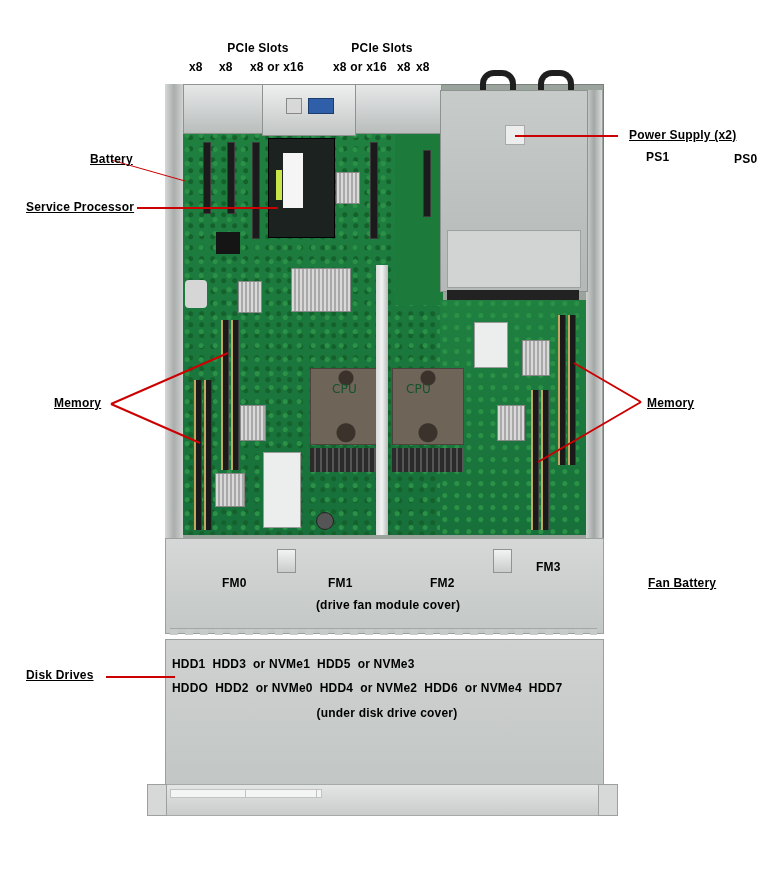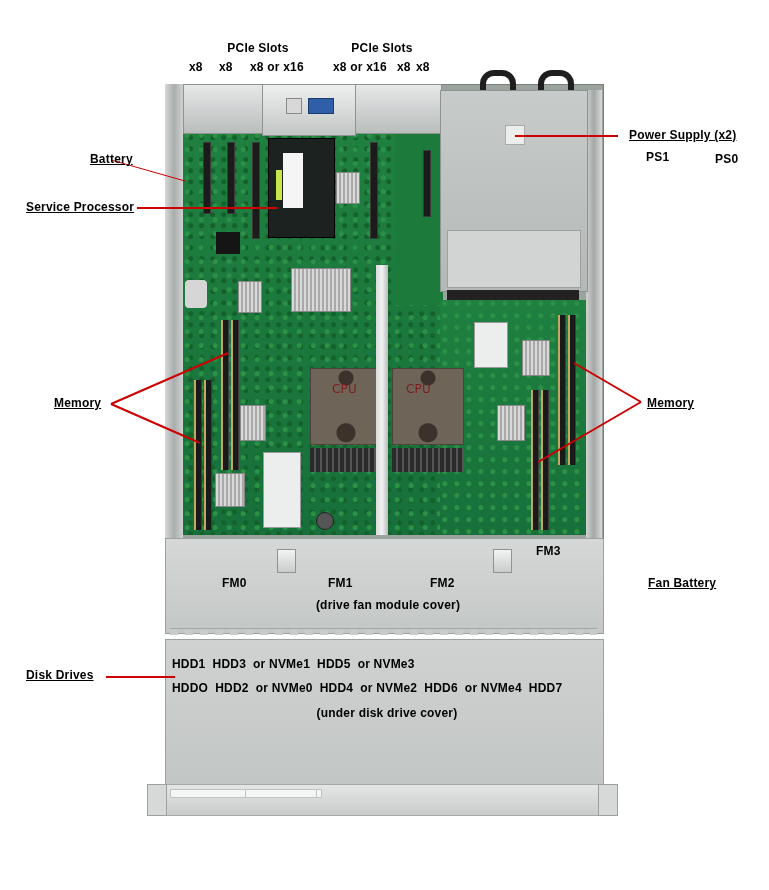--- a/index.html
+++ b/index.html
@@ -32,21 +32,21 @@
            border:1px solid #8e9391; }
   .slot { background:#1b1b1b; border:1px solid #3a3a3a; width:6px; }
   .sp-card { left:268px; top:138px; width:65px; height:98px; background:#1b2220; border:1px solid #000; }
   .sp-label { left:283px; top:153px; width:20px; height:55px; background:#f5f5f5; }
   .sp-yellow { left:276px; top:170px; width:6px; height:30px; background:#c8e64a; }
   .heatsink { background:repeating-linear-gradient(90deg,#d9d9d9 0 2px,#a9a9a9 2px 4px); border:1px solid #888; }
   .cpu { top:368px; width:70px; height:75px; background:#6e6458;
          background-image:radial-gradient(circle at 50% 85%, #3a322b 0 9px, transparent 10px),
                           radial-gradient(circle at 50% 12%, #3a322b 0 7px, transparent 8px);
          border:1px solid #4c443c; }
-  .cpu-label { color:#7f1d1d; font-family:"DejaVu Sans", sans-serif; font-size:12px; font-weight:normal; }
+  .cpu-label { color:#14532d; font-family:"DejaVu Sans", sans-serif; font-size:12px; font-weight:normal; }
   .vrm { top:448px; width:72px; height:24px; background:repeating-linear-gradient(90deg,#2b2b2b 0 4px,#555 4px 6px); }
   .dimm { background:#1a1a1a; border-left:2px solid #c2a862; border-right:1px solid #3c3c3c; }
   .cable { left:376px; top:265px; width:12px; height:270px; background:linear-gradient(90deg,#d7dad9,#f2f3f3,#b7bbba); }
   .psu { left:440px; top:90px; width:146px; height:200px; background:linear-gradient(#c7cbca,#b4b9b8); border:1px solid #8e9391; }
   .psu-lower { left:447px; top:230px; width:132px; height:56px; background:#d1d4d3; border:1px solid #9da1a0; }
   .psu-handle { top:70px; width:36px; height:22px; border:6px solid #1e1e1e; border-bottom:none; border-radius:14px 14px 0 0; box-sizing:border-box; }
   .psu-tag { left:505px; top:125px; width:18px; height:18px; background:#eceeee; border:1px solid #aaa; }
   .fan-cover { left:165px; top:538px; width:437px; height:94px;
                background:linear-gradient(#d5d8d7,#c3c7c6); border:1px solid #9ca09f; }
   .fan-latch { top:549px; width:17px; height:22px; background:linear-gradient(#f2f3f3,#c9cccb); border:1px solid #8f9392; }
@@ -156,28 +156,28 @@
 <div class="lbl" style="left:333px;top:60px;">x8 or x16</div>
 <div class="lbl" style="left:397px;top:60px;">x8</div>
 <div class="lbl" style="left:416px;top:60px;">x8</div>
 
 <div class="lbl u" style="left:61px;top:152px;margin-left:29px;">Battery</div>
 <div class="lbl u" style="left:26px;top:200px;">Service Processor</div>
 <div class="lbl u" style="left:54px;top:396px;">Memory</div>
 <div class="lbl u" style="left:647px;top:396px;">Memory</div>
 <div class="lbl u" style="left:629px;top:128px;">Power Supply (x2)</div>
 <div class="lbl" style="left:646px;top:150px;">PS1</div>
-<div class="lbl" style="left:715px;top:152px;">PS0</div>
+<div class="lbl" style="left:734px;top:152px;">PS0</div>
 <div class="lbl u" style="left:648px;top:576px;">Fan Battery</div>
 <div class="lbl u" style="left:26px;top:668px;">Disk Drives</div>
 
 <div class="lbl cpu-label" style="left:332px;top:382px;">CPU</div>
 <div class="lbl cpu-label" style="left:406px;top:382px;">CPU</div>
 
 <div class="lbl" style="left:222px;top:576px;">FM0</div>
 <div class="lbl" style="left:328px;top:576px;">FM1</div>
 <div class="lbl" style="left:430px;top:576px;">FM2</div>
-<div class="lbl" style="left:536px;top:544px;">FM3</div>
+<div class="lbl" style="left:536px;top:560px;">FM3</div>
 <div class="lbl ctr" style="left:388px;top:598px;">(drive fan module cover)</div>
 
 <div class="lbl" style="left:172px;top:657px;white-space:pre;">HDD1  HDD3  or NVMe1  HDD5  or NVMe3</div>
 <div class="lbl" style="left:172px;top:681px;white-space:pre;">HDDO  HDD2  or NVMe0  HDD4  or NVMe2  HDD6  or NVMe4  HDD7</div>
 <div class="lbl ctr" style="left:387px;top:706px;">(under disk drive cover)</div>
 
 </body></html>

